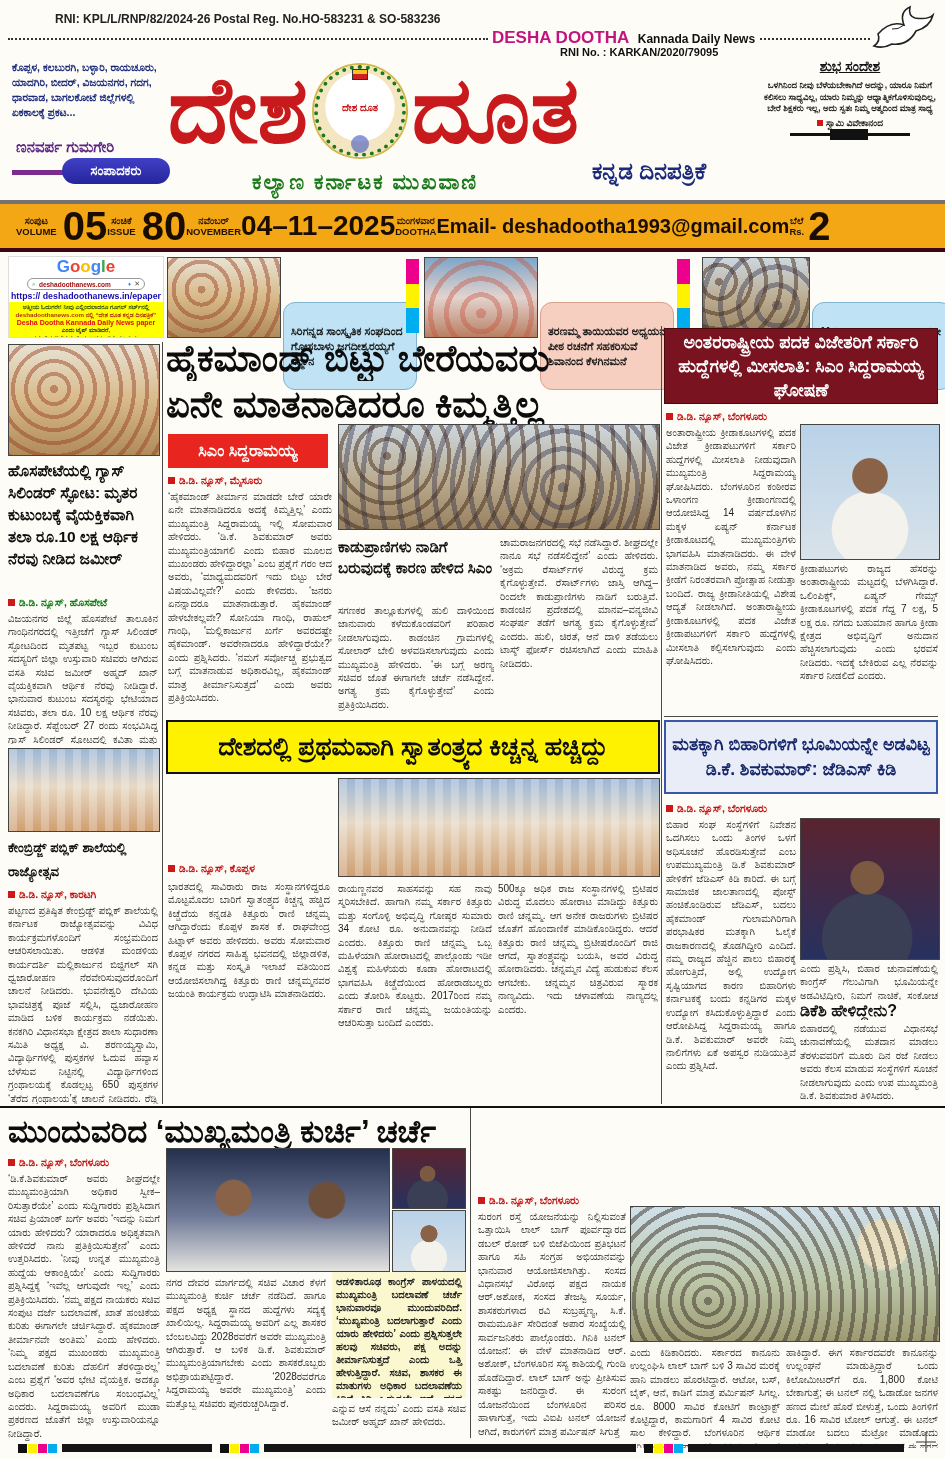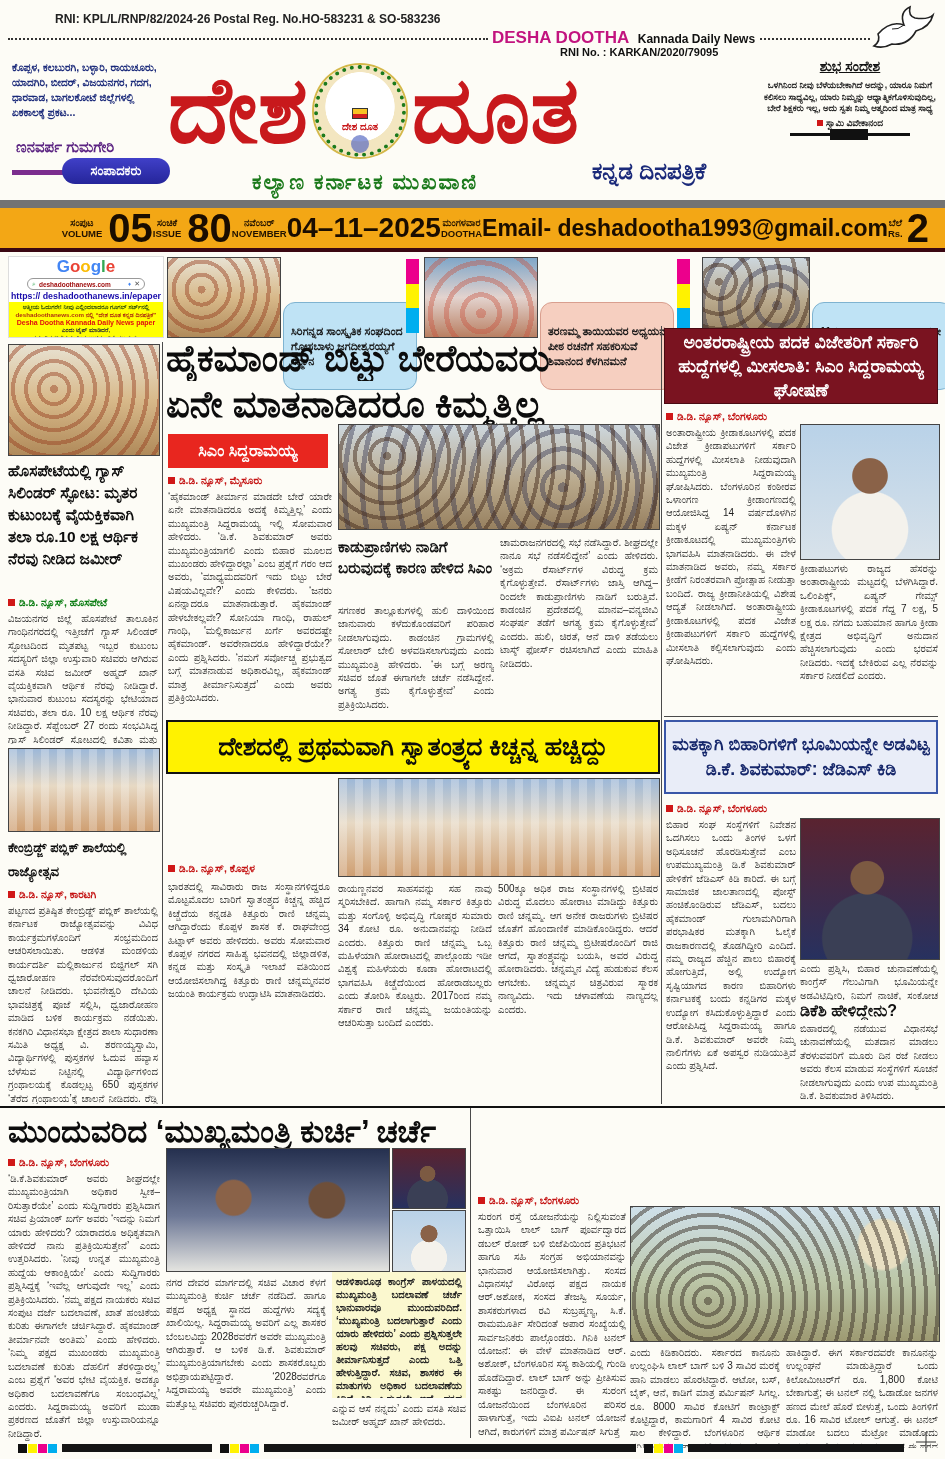--- a/index.html
+++ b/index.html
@@ -71,21 +71,21 @@
   <div class="abs" style="left:12px;top:60px;width:152px;font-size:10.5px;font-weight:bold;line-height:15px;color:#1b2a7a;">ಕೊಪ್ಪಳ, ಕಲಬುರಗಿ, ಬಳ್ಳಾರಿ, ರಾಯಚೂರು, ಯಾದಗಿರಿ, ಬೀದರ್, ವಿಜಯನಗರ, ಗದಗ, ಧಾರವಾಡ, ಬಾಗಲಕೋಟೆ ಜಿಲ್ಲೆಗಳಲ್ಲಿ ಏಕಕಾಲಕ್ಕೆ ಪ್ರಕಟ...</div>
   <div class="abs" style="left:16px;top:138px;font-size:15px;font-weight:bold;color:#5b2382;">ಣನವರ್ಪ ಗುಮಗೇರಿ</div>
   <div class="abs" style="left:12px;top:170px;width:78px;height:5px;background:#7b2d8e;"></div>
   <div class="abs" style="left:62px;top:158px;width:108px;height:26px;background:linear-gradient(180deg,#4040c8,#25259a);
         border-radius:13px;color:#fff;font-size:13px;font-weight:bold;display:flex;align-items:center;justify-content:center;">ಸಂಪಾದಕರು</div>
 
   <div class="abs" style="left:168px;top:52px;width:560px;height:118px;display:flex;align-items:center;">
     <span style="font-size:92px;font-weight:bold;color:#c8191c;line-height:108px;font-family:'Liberation Serif','DejaVu Serif',serif;">ದೇಶ</span>
     <span style="flex:0 0 auto;width:84px;height:84px;margin:0 6px;border-radius:50%;
                  border:4px dotted #1c7a1c;box-shadow:0 0 0 2px #d4b84a;background:radial-gradient(circle at 50% 45%,#fff 0 55%,#f3e6c0 56% 100%);
-                 display:flex;flex-direction:column;align-items:center;justify-content:flex-end;position:relative;">
+                 display:flex;flex-direction:column;align-items:center;justify-content:space-between;position:relative;">
       <span style="width:14px;height:9px;background:linear-gradient(180deg,#f6c324 50%,#d21f1f 50%);border:1px solid #333;margin-bottom:2px;"></span>
       <span style="font-size:10px;font-weight:bold;color:#c8191c;text-align:center;line-height:12px;">ದೇಶ ದೂತ</span>
       <span style="width:18px;height:18px;border-radius:50%;background:#4f63c0;opacity:.65;margin-top:2px;"></span>
     </span>
     <span style="font-size:92px;font-weight:bold;color:#c8191c;line-height:108px;font-family:'Liberation Serif','DejaVu Serif',serif;">ದೂತ</span>
   </div>
 
   <div class="abs" style="left:252px;top:170px;font-size:21px;font-weight:bold;color:#1c7a1c;letter-spacing:2px;">ಕಲ್ಯಾಣ ಕರ್ನಾಟಕ ಮುಖವಾಣಿ</div>
   <div class="abs" style="left:592px;top:158px;font-size:23px;font-weight:bold;color:#1b2a7a;">ಕನ್ನಡ ದಿನಪತ್ರಿಕೆ</div>
 
@@ -96,22 +96,22 @@
       <span style="width:6px;height:6px;background:#d01818;"></span>
       <span style="font-size:9px;font-weight:bold;color:#222;">ಸ್ವಾಮಿ ವಿವೇಕಾನಂದ</span>
     </div>
     <div style="margin-top:4px;display:flex;align-items:center;justify-content:center;">
       <span style="width:120px;height:3px;background:#111;position:relative;display:inline-block;">
         <span style="position:absolute;left:40px;top:-4px;width:38px;height:11px;background:#111;"></span>
       </span>
     </div>
   </div>
 
-  <div class="abs" style="left:0;top:200px;width:945px;height:52px;background:#f3a715;border-top:8px solid #737373;border-bottom:4px solid #3a0712;
-              display:flex;align-items:center;justify-content:flex-end;padding:0 16px;box-sizing:border-box;">
+  <div class="abs" style="left:0;top:200px;width:945px;height:52px;background:#f3a715;border-top:4px solid #737373;border-bottom:4px solid #3a0712;
+              display:flex;align-items:center;justify-content:flex-start;padding:0 16px;box-sizing:border-box;">
     <div style="display:flex;align-items:center;gap:6px;">
       <div>
           <div class="stack-label">ಸಂಪುಟ</div>
            <div class="stack-label">VOLUME</div>
         </div>
       <div class="bignum">05</div>
     </div>
     <div style="display:flex;align-items:center;gap:6px;">
       <div>
           <div class="stack-label">ಸಂಚಿಕೆ</div>
@@ -121,21 +121,21 @@
     </div>
     <div>
         <div class="stack-label">ನವೆಂಬರ್</div>
          <div class="stack-label">NOVEMBER</div>
       </div>
     <div style="font-size:28px;font-weight:bold;color:#1a0d00;">04–11–2025</div>
     <div>
         <div class="stack-label">ಮಂಗಳವಾರ</div>
          <div class="stack-label">DOOTHA</div>
       </div>
-    <div style="font-size:23px;font-weight:bold;color:#1a0d00;">Email- deshadootha1993@gmail.com</div>
+    <div style="font-size:20px;font-weight:bold;color:#1a0d00;">Email- deshadootha1993@gmail.com</div>
     <div style="display:flex;align-items:center;gap:4px;">
       <div>
           <div class="stack-label">ಬೆಲೆ</div>
            <div class="stack-label">Rs.</div>
         </div>
       <div class="bignum">2</div>
     </div>
   </div>
 
   <div class="abs" style="left:8px;top:256px;width:154px;height:80px;background:#fff;border:1px solid #ddd;overflow:hidden;">

